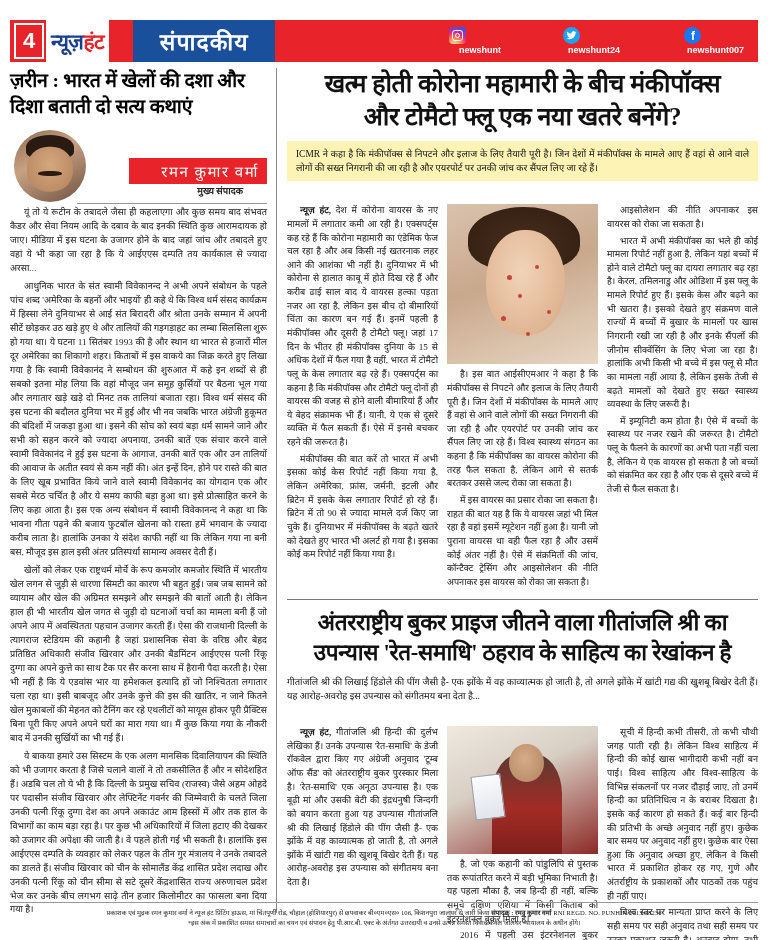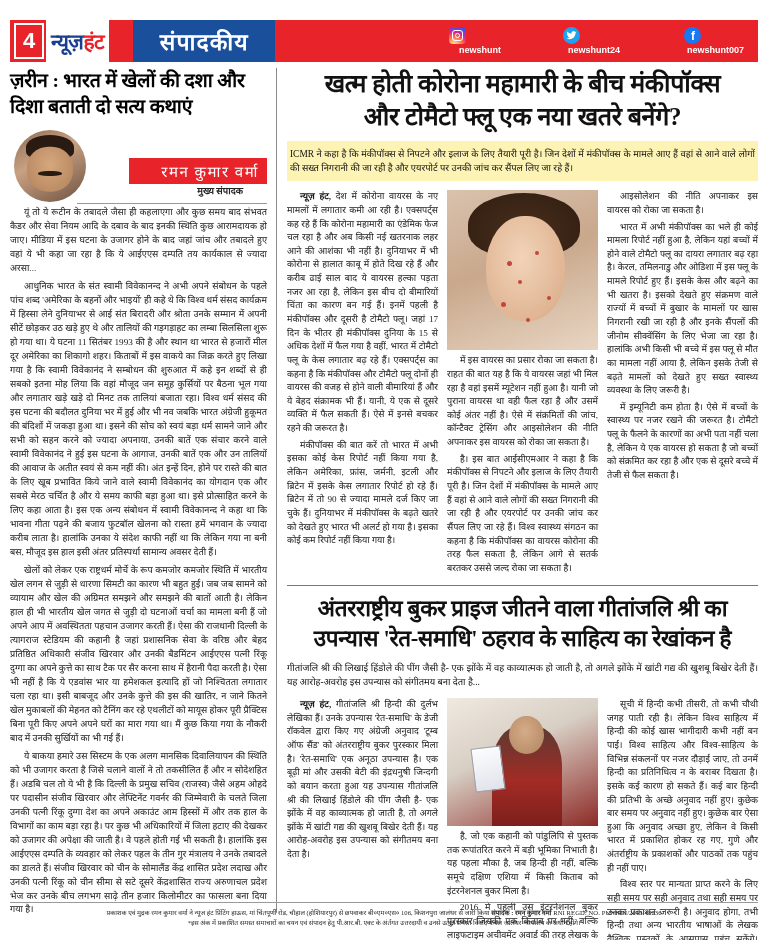--- a/index.html
+++ b/index.html
@@ -200,30 +200,30 @@
     font-size: 25px;
     font-weight: bold;
     line-height: 1.3;
     text-align: center;
     letter-spacing: -0.3px;
   }
   .standfirst {
     background: #fdf3b4;
     font-size: 9.4px;
     line-height: 1.5;
-    padding: 6px 3px;
+    padding: 6px 9px;
     margin-top: 8px;
     text-align: justify;
     color: #111;
   }
 
   .cols3 {
     display: flex;
     gap: 9px;
-    margin-top: 9px;
+    margin-top: 23px;
   }
   .cols3 > .c { flex: 1; }
   .cols3 p, .cols2 p {
     font-size: 9.1px;
     line-height: 1.5;
     text-align: justify;
     text-indent: 13px;
     color: #1a1a1a;
     margin-bottom: 3px;
   }
@@ -408,22 +408,22 @@
             <div class="photo photo-baby">
               <div class="baby-hair"></div>
               <div class="baby-face"></div>
               <span class="dot" style="left:40%;top:44%;width:5px;height:5px;"></span>
               <span class="dot" style="left:47%;top:56%;width:4px;height:4px;"></span>
               <span class="dot" style="left:58%;top:38%;width:4px;height:4px;"></span>
               <span class="dot" style="left:36%;top:70%;width:5px;height:5px;"></span>
               <span class="dot" style="left:52%;top:80%;width:4px;height:4px;"></span>
               <span class="dot" style="left:66%;top:66%;width:4px;height:4px;"></span>
             </div>
+            <p>है। इस बात आईसीएमआर ने कहा है कि मंकीपॉक्स से निपटने और इलाज के लिए तैयारी पूरी है। जिन देशों में मंकीपॉक्स के मामले आए हैं वहां से आने वाले लोगों की सख्त निगरानी की जा रही है और एयरपोर्ट पर उनकी जांच कर सैंपल लिए जा रहे हैं। विश्व स्वास्थ्य संगठन का कहना है कि मंकीपॉक्स का वायरस कोरोना की तरह फैल सकता है, लेकिन आगे से सतर्क बरतकर उससे जल्द रोका जा सकता है।</p>
             <p>में इस वायरस का प्रसार रोका जा सकता है। राहत की बात यह है कि ये वायरस जहां भी मिल रहा है वहां इसमें म्यूटेशन नहीं हुआ है। यानी जो पुराना वायरस था वही फैल रहा है और उसमें कोई अंतर नहीं है। ऐसे में संक्रमितों की जांच, कॉन्टैक्ट ट्रेसिंग और आइसोलेशन की नीति अपनाकर इस वायरस को रोका जा सकता है।</p>
-            <p>है। इस बात आईसीएमआर ने कहा है कि मंकीपॉक्स से निपटने और इलाज के लिए तैयारी पूरी है। जिन देशों में मंकीपॉक्स के मामले आए हैं वहां से आने वाले लोगों की सख्त निगरानी की जा रही है और एयरपोर्ट पर उनकी जांच कर सैंपल लिए जा रहे हैं। विश्व स्वास्थ्य संगठन का कहना है कि मंकीपॉक्स का वायरस कोरोना की तरह फैल सकता है, लेकिन आगे से सतर्क बरतकर उससे जल्द रोका जा सकता है।</p>
           </div>
           <div class="c">
             <p>आइसोलेशन की नीति अपनाकर इस वायरस को रोका जा सकता है।</p>
             <p>भारत में अभी मंकीपॉक्स का भले ही कोई मामला रिपोर्ट नहीं हुआ है, लेकिन यहां बच्चों में होने वाले टोमैटो फ्लू का दायरा लगातार बढ़ रहा है। केरल, तमिलनाडु और ओडिशा में इस फ्लू के मामले रिपोर्ट हुए हैं। इसके केस और बढ़ने का भी खतरा है। इसको देखते हुए संक्रमण वाले राज्यों में बच्चों में बुखार के मामलों पर खास निगरानी रखी जा रही है और इनके सैंपलों की जीनोम सीक्वेंसिंग के लिए भेजा जा रहा है। हालांकि अभी किसी भी बच्चे में इस फ्लू से मौत का मामला नहीं आया है, लेकिन इसके तेजी से बढ़ते मामलों को देखते हुए सख्त स्वास्थ्य व्यवस्था के लिए जरूरी है।</p>
             <p>में इम्यूनिटी कम होता है। ऐसे में बच्चों के स्वास्थ्य पर नजर रखने की जरूरत है। टोमैटो फ्लू के फैलने के कारणों का अभी पता नहीं चला है, लेकिन ये एक वायरस हो सकता है जो बच्चों को संक्रमित कर रहा है और एक से दूसरे बच्चे में तेजी से फैल सकता है।</p>
           </div>
         </div>
 
         <div class="section-divider"></div>
       </div>

